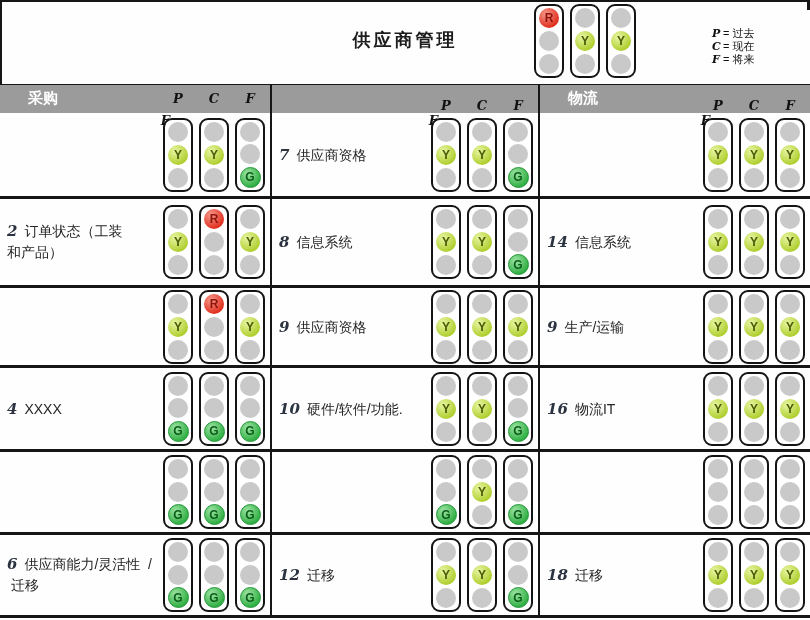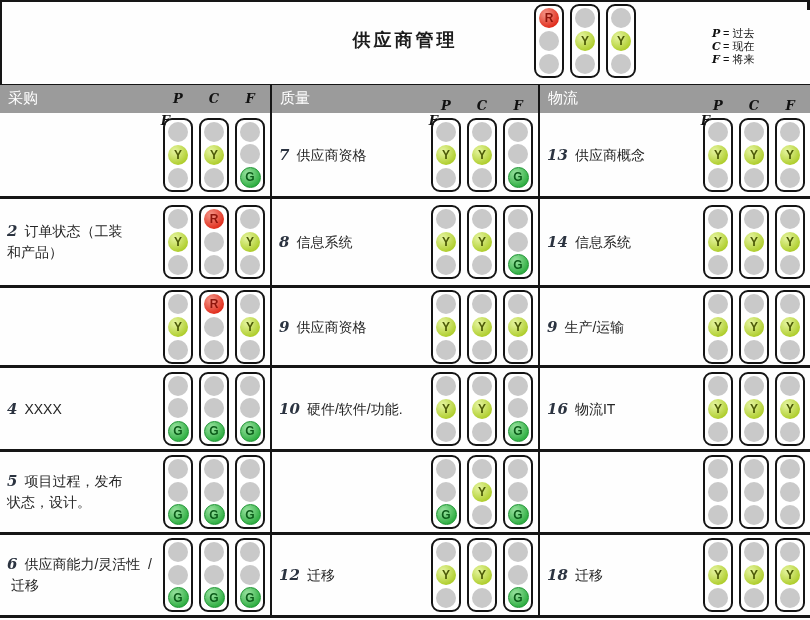--- a/index.html
+++ b/index.html
@@ -11,21 +11,21 @@
   
   .title-row{position:absolute;left:0;top:0;width:810px;height:84px;}
   .page-title{position:absolute;left:0;right:0;top:28px;text-align:center;font-family:"DejaVu Serif",serif;font-weight:bold;font-size:18px;letter-spacing:3px;color:#1c1c1c;}
   .title-lights{position:absolute;left:534px;top:4px;display:flex;gap:6px;}
   .legend{position:absolute;left:712px;top:27px;font-size:11px;line-height:13px;color:#111;}
   .legend-key{font-family:"DejaVu Serif",serif;font-style:italic;font-weight:bold;display:inline-block;width:11px;}
   
   .bar-row{position:absolute;left:0;top:84px;width:810px;height:29px;display:grid;grid-template-columns:270px 268px 272px;border-top:1px solid #161616;box-sizing:border-box;}
   .col-bar{position:relative;background:#9b9b9b;box-sizing:border-box;}
   .col-bar.c1,.col-bar.c2{border-left:2px solid #161616;}
-  .bar-label{display:block;color:#fff;font-weight:normal;font-size:15px;padding:4px 0 0 8px;}
+  .bar-label{display:block;color:#fff;font-weight:bold;font-size:15px;padding:4px 0 0 8px;margin-left:20px;}
   .pcf{position:absolute;right:5px;width:102px;display:flex;gap:6px;}
   .pcf span{width:30px;text-align:center;font-family:"DejaVu Serif",serif;font-style:italic;font-weight:bold;font-size:13px;color:#111;}
   .pcf.high{top:6px;}
   .pcf.low{top:13px;}
   
   .grid{position:absolute;left:0;top:113px;width:810px;display:grid;grid-template-columns:270px 268px 272px;grid-template-rows:86px 89px 80px 84px 83px 83px;}
   .cell{position:relative;box-sizing:border-box;border-bottom:3px solid #161616;background:#fefefe;}
   .cell.c1,.cell.c2{border-left:2px solid #161616;}
   .item-text{position:absolute;left:7px;top:50%;transform:translateY(-50%);width:152px;font-size:14px;line-height:21px;color:#262626;white-space:pre-wrap;}
   .item-num{font-family:"DejaVu Serif",serif;font-style:italic;font-size:15px;font-weight:bold;color:#2b3340;margin-right:7px;}
@@ -75,21 +75,20 @@
   <div class="bar-row">
     <div class="col-bar c0">
       <span class="bar-label">采购</span>
       <div class="pcf high">
         <span>P</span>
         <span>C</span>
         <span>F</span>
       </div>
     </div>
     <div class="col-bar c1">
-      <span class="bar-label">质量</span>
       <div class="pcf low">
         <span>P</span>
         <span>C</span>
         <span>F</span>
       </div>
     </div>
     <div class="col-bar c2">
       <span class="bar-label">物流</span>
       <div class="pcf low">
         <span>P</span>
@@ -135,21 +134,20 @@
           </div>
           <div class="light">
             <div class="bulb"></div>
             <div class="bulb"></div>
             <div class="bulb on-g">G</div>
           </div>
         </div>
         <span class="stray-f">F</span>
       </div>
       <div class="cell c2">
-        <div class="item-text"><span class="item-num">13</span><span class="item-label">供应商概念</span></div>
         <div class="lights">
           <div class="light">
             <div class="bulb"></div>
             <div class="bulb on-y">Y</div>
             <div class="bulb"></div>
           </div>
           <div class="light">
             <div class="bulb"></div>
             <div class="bulb on-y">Y</div>
             <div class="bulb"></div>
@@ -336,22 +334,20 @@
             <div class="bulb"></div>
           </div>
           <div class="light">
             <div class="bulb"></div>
             <div class="bulb on-y">Y</div>
             <div class="bulb"></div>
           </div>
         </div>
       </div>
       <div class="cell c0">
-        <div class="item-text"><span class="item-num">5</span><span class="item-label">项目过程，发布
-状态，设计。</span></div>
         <div class="lights">
           <div class="light">
             <div class="bulb"></div>
             <div class="bulb"></div>
             <div class="bulb on-g">G</div>
           </div>
           <div class="light">
             <div class="bulb"></div>
             <div class="bulb"></div>
             <div class="bulb on-g">G</div>

